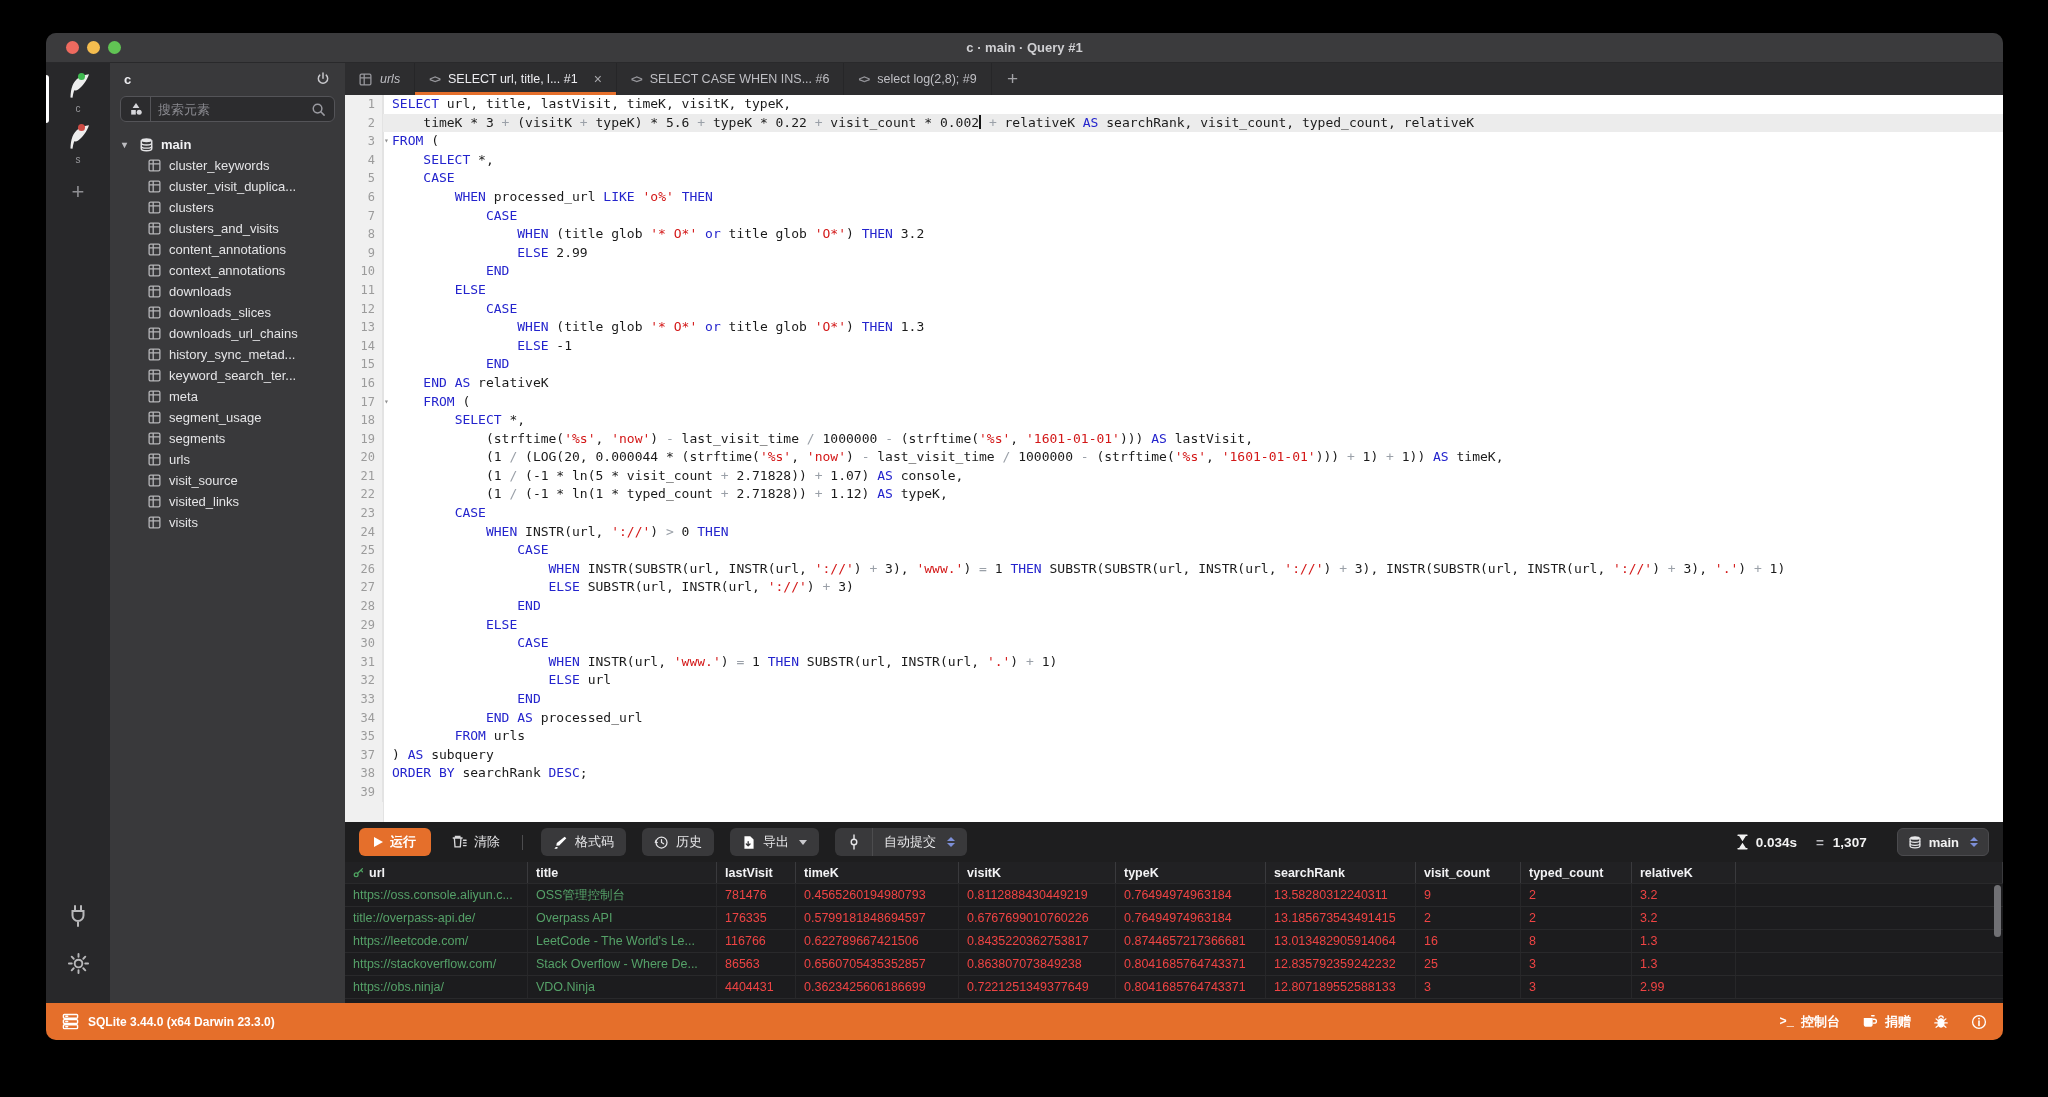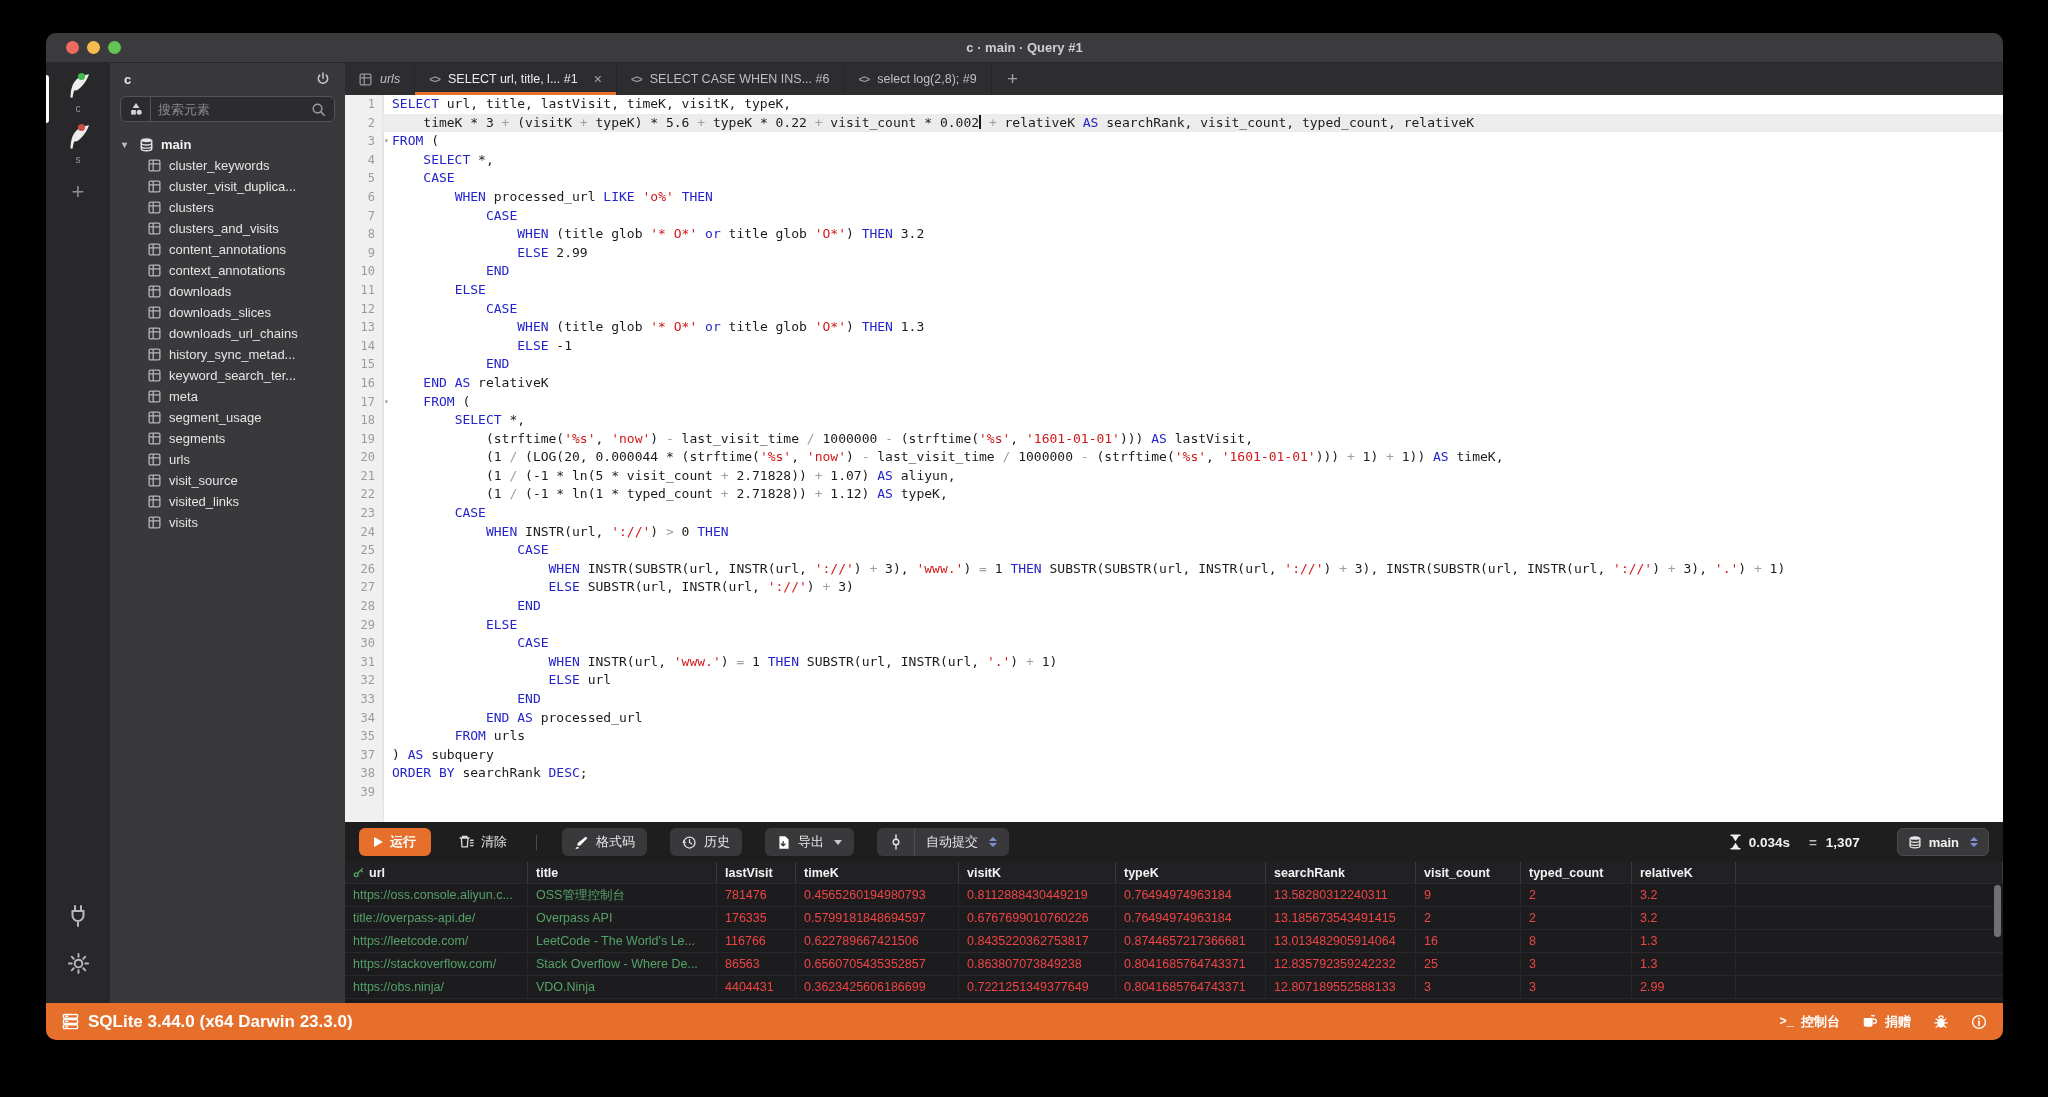--- a/index.html
+++ b/index.html
@@ -58,21 +58,21 @@
   .editor::before{content:"";position:absolute;left:0;top:0;width:38px;height:100%;background:#f0f0f0;border-right:1px solid #e3e3e3;}
   .line{display:flex;height:18.6px;position:relative;}
   .num{width:38px;flex:none;text-align:right;padding-right:7px;color:#9b9b9b;background:#f0f0f0;border-right:1px solid #e3e3e3;font-size:12px;z-index:1;}
   .fold{position:absolute;left:39px;top:0;font-size:8px;color:#8f8f8f;z-index:2;}
   .codeln{flex:1;white-space:pre;padding-left:9px;color:#1b1b1b;overflow:hidden;}
   .line.active .codeln{background:#ececec;}
   .tok-k{color:#2424cd;} .tok-s{color:#d31717;} .tok-o{color:#9aa0a8;}
   .caret{display:inline-block;width:0;border-left:2px solid #151515;height:14px;vertical-align:-2px;}
 
   
-  .toolbar{height:40px;background:#1e1e1f;display:flex;align-items:center;padding:0 14px;gap:23px;flex:none;}
+  .toolbar{height:40px;background:#1e1e1f;display:flex;align-items:center;padding:0 14px;gap:16px;flex:none;}
   .btn{height:28px;display:flex;align-items:center;gap:7px;padding:0 12px;border-radius:6px;font-size:13px;color:#e6e6e8;background:#39393b;white-space:nowrap;}
   .btn-run{background:var(--accent);color:#fff;font-weight:700;padding:0 15px;}
   .btn-ghost{background:none;padding:0 4px;}
   .vsep{width:1px;height:15px;background:#4c4c4e;margin:0 2px;}
   .runtri{width:0;height:0;border-left:9px solid #fff;border-top:5.5px solid transparent;border-bottom:5.5px solid transparent;}
   .dcar{width:0;height:0;border-left:4.5px solid transparent;border-right:4.5px solid transparent;border-top:5px solid #c9c9cd;margin-left:3px;}
   .updown{display:flex;flex-direction:column;gap:2px;margin-left:4px;}
   .updown i{display:block;width:0;height:0;border-left:4px solid transparent;border-right:4px solid transparent;}
   .updown .u{border-bottom:4.5px solid #7d8fd8;} .updown .d{border-top:4.5px solid #7d8fd8;}
   .pill-div{width:1px;align-self:stretch;background:#4c4c4e;margin:0 4px;}
@@ -87,21 +87,21 @@
   .grow.ghead{height:22px;background:#212123;}
   .gcell{flex:none;display:flex;align-items:center;gap:5px;padding:0 8px;border-right:1px solid rgba(255,255,255,0.05);white-space:nowrap;overflow:hidden;}
   .ghead .gcell{color:#f2f2f4;font-weight:700;border-right:1px solid #3a3a3d;}
   .gfill{flex:1;border-right:none;}
   .c-url,.c-title{color:#55a168;}
   .c-num{color:#ef4444;}
   .grid-scroll{position:absolute;right:2px;top:23px;width:7px;height:52px;background:#707074;border-radius:3.5px;}
 
   
   .statusbar{height:37px;background:var(--accent);display:flex;align-items:center;padding:0 16px;gap:9px;color:#fff;flex:none;}
-  .sb-version{font-size:17px;font-weight:600;}
+  .sb-version{font-size:12px;font-weight:600;}
   .sb-right{margin-left:auto;display:flex;align-items:center;gap:22px;font-size:13px;font-weight:600;}
   .sb-item{display:flex;align-items:center;gap:7px;}
   .console-glyph{font-family:"Liberation Mono",monospace;font-weight:700;font-size:12px;}
   svg{display:block;}
 </style>
 </head>
 <body>
 
 <div class="window">
 
@@ -420,21 +420,21 @@
           <div class="line">
             <span class="num">19</span>
             <span class="codeln"><span>            (strftime(</span><span class="tok-s">'%s'</span><span>, </span><span class="tok-s">'now'</span><span>) </span><span class="tok-o">-</span><span> last_visit_time </span><span class="tok-o">/</span><span> 1000000 </span><span class="tok-o">-</span><span> (strftime(</span><span class="tok-s">'%s'</span><span>, </span><span class="tok-s">'1601-01-01'</span><span>))) </span><span class="tok-k">AS</span><span> lastVisit,</span></span>
           </div>
           <div class="line">
             <span class="num">20</span>
             <span class="codeln"><span>            (1 </span><span class="tok-o">/</span><span> (LOG(20, 0.000044 * (strftime(</span><span class="tok-s">'%s'</span><span>, </span><span class="tok-s">'now'</span><span>) </span><span class="tok-o">-</span><span> last_visit_time </span><span class="tok-o">/</span><span> 1000000 </span><span class="tok-o">-</span><span> (strftime(</span><span class="tok-s">'%s'</span><span>, </span><span class="tok-s">'1601-01-01'</span><span>))) </span><span class="tok-o">+</span><span> 1) </span><span class="tok-o">+</span><span> 1)) </span><span class="tok-k">AS</span><span> timeK,</span></span>
           </div>
           <div class="line">
             <span class="num">21</span>
-            <span class="codeln"><span>            (1 </span><span class="tok-o">/</span><span> (-1 * ln(5 * visit_count </span><span class="tok-o">+</span><span> 2.71828)) </span><span class="tok-o">+</span><span> 1.07) </span><span class="tok-k">AS</span><span> aliyun,</span></span>
+            <span class="codeln"><span>            (1 </span><span class="tok-o">/</span><span> (-1 * ln(5 * visit_count </span><span class="tok-o">+</span><span> 2.71828)) </span><span class="tok-o">+</span><span> 1.07) </span><span class="tok-k">AS</span><span> console,</span></span>
           </div>
           <div class="line">
             <span class="num">22</span>
             <span class="codeln"><span>            (1 </span><span class="tok-o">/</span><span> (-1 * ln(1 * typed_count </span><span class="tok-o">+</span><span> 2.71828)) </span><span class="tok-o">+</span><span> 1.12) </span><span class="tok-k">AS</span><span> typeK,</span></span>
           </div>
           <div class="line">
             <span class="num">23</span>
             <span class="codeln"><span>        </span><span class="tok-k">CASE</span></span>
           </div>
           <div class="line">

